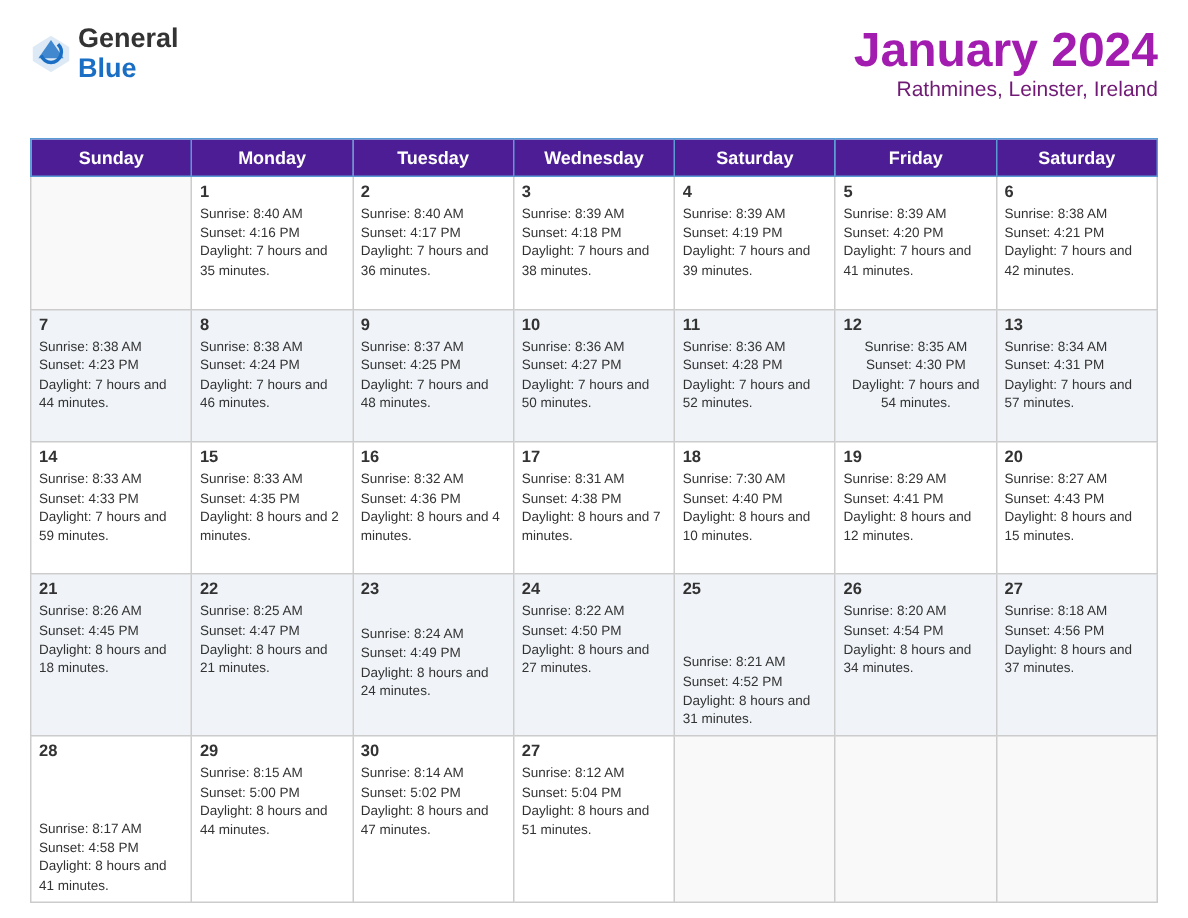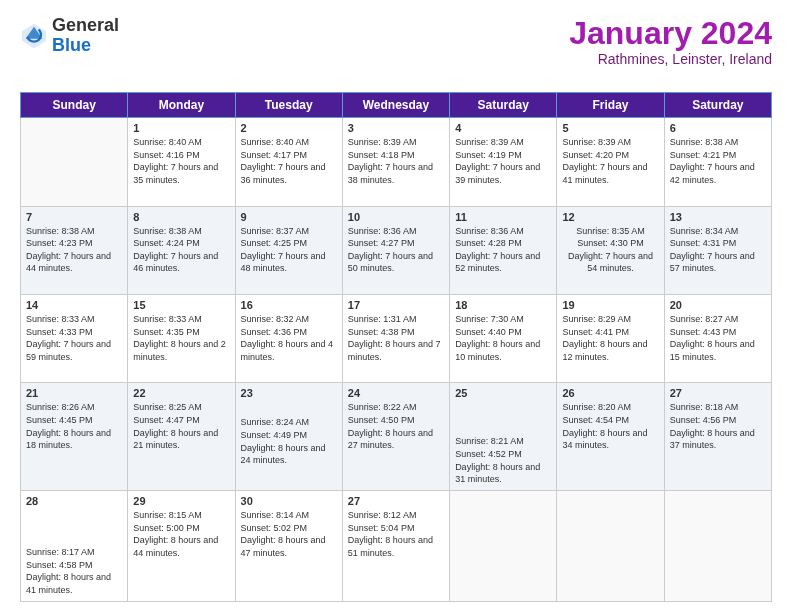--- a/index.html
+++ b/index.html
@@ -228,21 +228,21 @@
 Daylight: 8 hours and 2 minutes.</div>
           </td>
           <td>
             <span class="day-number">16</span>
             <div class="day-info" style="white-space: pre-line;">Sunrise: 8:32 AM
 Sunset: 4:36 PM
 Daylight: 8 hours and 4 minutes.</div>
           </td>
           <td>
             <span class="day-number">17</span>
-            <div class="day-info" style="white-space: pre-line;">Sunrise: 1:31 AM
+            <div class="day-info" style="white-space: pre-line;">Sunrise: 8:31 AM
 Sunset: 4:38 PM
 Daylight: 8 hours and 7 minutes.</div>
           </td>
           <td>
             <span class="day-number">18</span>
             <div class="day-info" style="white-space: pre-line;">Sunrise: 7:30 AM
 Sunset: 4:40 PM
 Daylight: 8 hours and 10 minutes.</div>
           </td>
           <td>

